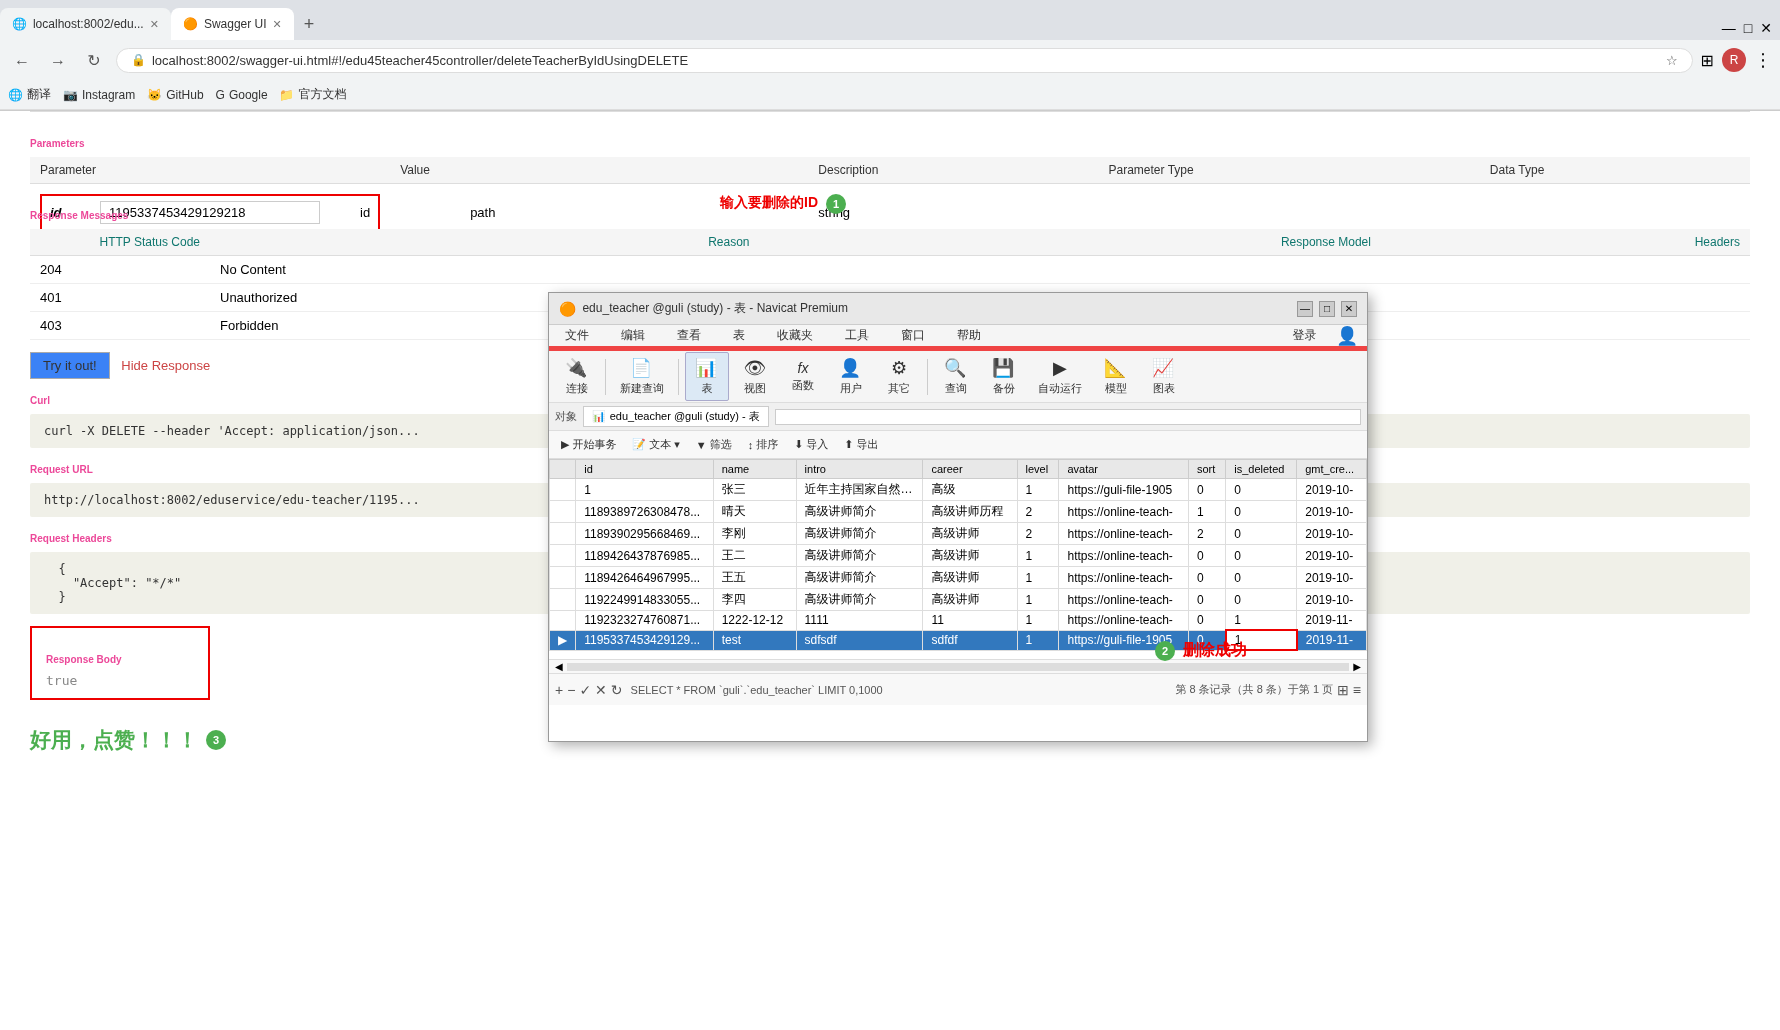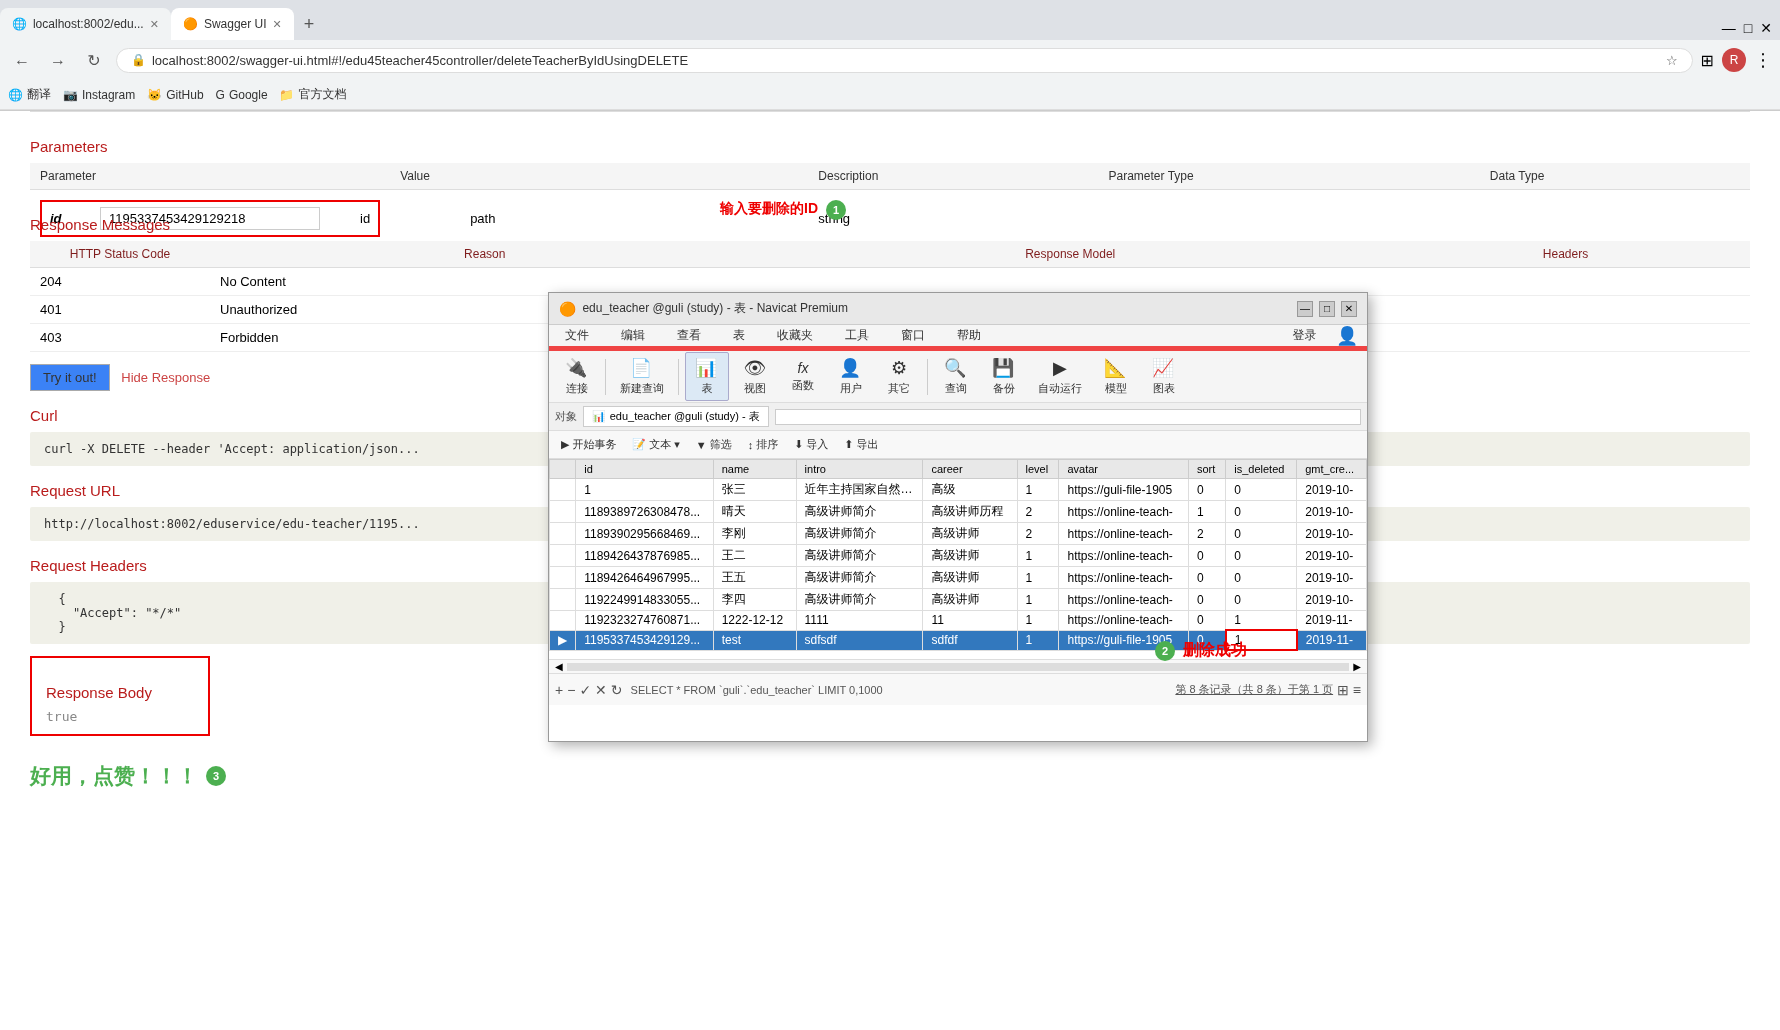--- a/index.html
+++ b/index.html
@@ -21,29 +21,29 @@
     .address-box .lock-icon { color: #333; font-size: 12px; }
     .address-text { flex: 1; font-size: 13px; color: #333; }
     .address-actions { display: flex; gap: 6px; color: #555; }
 
     .bookmarks-bar { display: flex; align-items: center; padding: 3px 8px; gap: 12px; font-size: 12px; border-bottom: 1px solid #ddd; background: #f1f3f4; height: 30px; }
     .bookmark-item { display: flex; align-items: center; gap: 4px; cursor: pointer; color: #333; }
 
     
     .swagger-content { background: #fff; padding: 0 30px; overflow: auto; height: calc(1030px - 110px - 10px); position: relative; }
 
-    .section-title { color: #b91c1c; font-size: 15px; font-weight: normal; margin-bottom: 8px; margin-top: 16px; }
+    .section-title { color: #ec4899; font-size: 10px; font-weight: bold; margin-bottom: 8px; margin-top: 16px; }
 
     .params-table { width: 100%; border-collapse: collapse; margin-bottom: 12px; }
     .params-table th { text-align: left; padding: 6px 10px; font-size: 12px; color: #333; font-weight: normal; background: #f5f5f5; border-bottom: 1px solid #ddd; }
     .params-table td { padding: 6px 10px; border-bottom: 1px solid #eee; font-size: 13px; }
 
     .response-messages { margin-bottom: 12px; }
     .resp-table { width: 100%; border-collapse: collapse; }
-    .resp-table th { text-align: center; padding: 6px 10px; font-size: 12px; color: #7f1d1d; font-weight: normal; background: #f5f5f5; border-bottom: 1px solid #ddd; }
+    .resp-table th { text-align: right; padding: 6px 10px; font-size: 12px; color: #0f766e; font-weight: normal; background: #f5f5f5; border-bottom: 1px solid #ddd; }
     .resp-table td { padding: 6px 10px; font-size: 13px; border-bottom: 1px solid #eee; }
 
     .try-btn { background: #3b82f6; border: 1px solid #aaa; padding: 5px 12px; font-size: 13px; cursor: pointer; color: #333; margin-right: 8px; }
     .hide-link { color: #c44; text-decoration: none; font-size: 13px; cursor: pointer; }
     .annotation-circle { display: inline-flex; align-items: center; justify-content: center; width: 20px; height: 20px; border-radius: 50%; background: #4caf50; color: #fff; font-size: 11px; font-weight: bold; }
 
     .code-block { background: #f0f0e8; padding: 10px 14px; font-family: monospace; font-size: 12px; color: #333; margin: 6px 0 12px 0; border-radius: 2px; }
 
     .response-body-box { border: 2px solid #e00; padding: 10px 14px; display: inline-block; min-width: 180px; margin-bottom: 10px; }
     .response-body-value { font-family: monospace; font-size: 13px; color: #888; }
@@ -511,18 +511,18 @@
     <span style="cursor:pointer;">▶</span>
   </div>
 
   <div class="navicat-bottom-bar">
     <span style="cursor:pointer;font-size:14px;">+</span>
     <span style="cursor:pointer;font-size:14px;">−</span>
     <span style="cursor:pointer;font-size:14px;">✓</span>
     <span style="cursor:pointer;font-size:14px;">✕</span>
     <span style="cursor:pointer;font-size:14px;">↻</span>
     <span style="margin-left:4px; color:#555;">SELECT * FROM `guli`.`edu_teacher` LIMIT 0,1000</span>
-    <span style="margin-left:auto; font-size:11px;text-decoration:underline;">第 8 条记录（共 8 条）于第 1 页</span>
+    <span style="margin-left:auto; font-size:11px;">第 8 条记录（共 8 条）于第 1 页</span>
     <span style="cursor:pointer;font-size:14px;">⊞</span>
     <span style="cursor:pointer;font-size:14px;">≡</span>
   </div>
 
 </div>
 
 </body></html>

